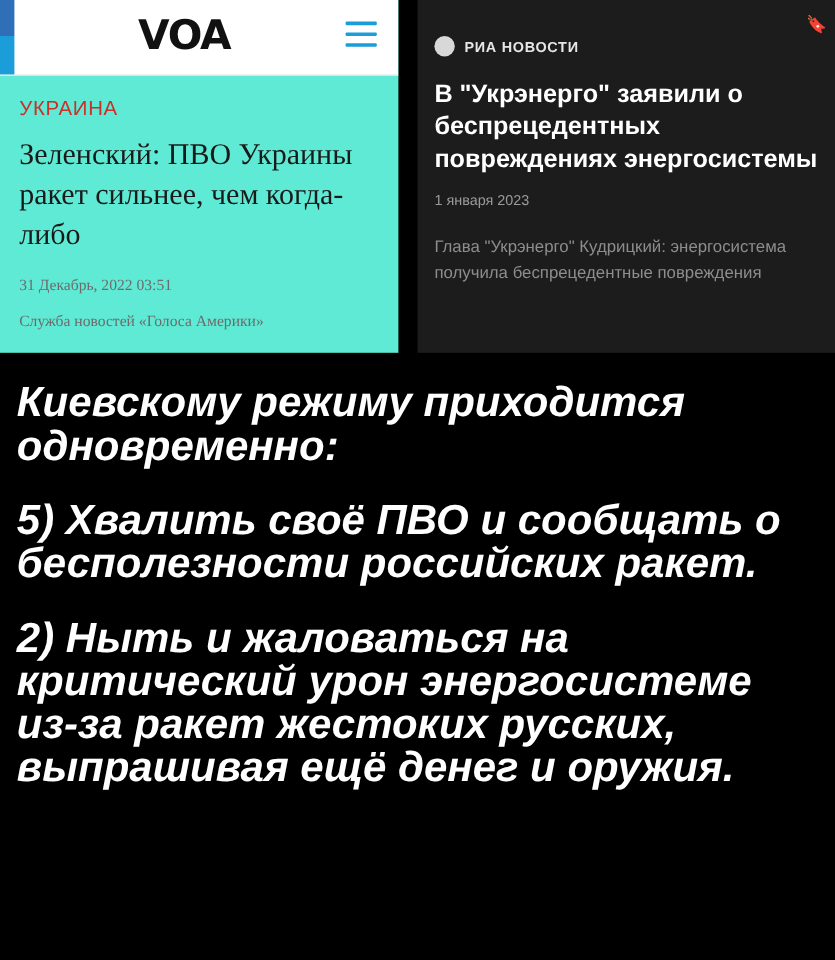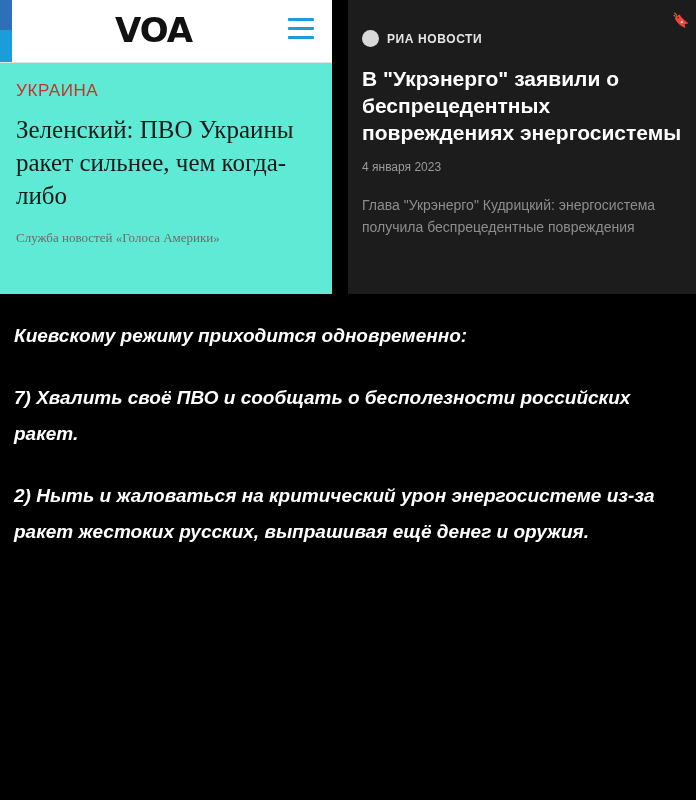--- a/index.html
+++ b/index.html
@@ -170,21 +170,21 @@
   .caption {
     position: absolute;
     left: 0;
     top: 300px;
     width: 696px;
     padding: 18px 14px 0 14px;
     box-sizing: border-box;
     color: #ffffff;
     font-style: italic;
     font-weight: bold;
-    font-size: 19px;
+    font-size: 35px;
     line-height: 36px;
   }
   .caption p {
     margin: 0 0 26px 0;
   }
   .caption p:last-child {
     margin-bottom: 17px;
   }
 </style>
 </head>
@@ -200,36 +200,37 @@
         <div class="voa-logo">VOA</div>
         <div class="voa-menu">
           <span></span>
             <span></span>
             <span></span>
         </div>
       </div>
       <div class="voa-body">
         <div class="voa-kicker">УКРАИНА</div>
         <h1 class="voa-headline">Зеленский: ПВО Украины ракет сильнее, чем когда-либо</h1>
+        <div class="voa-date">31 Декабрь, 2022 03:51</div>
         <div class="voa-source">Служба новостей «Голоса Америки»</div>
       </div>
     </div>
 
     <div class="ria-card">
       <div class="ria-header">
         <div class="ria-dot"></div>
         <div class="ria-brand">РИА НОВОСТИ</div>
         <div class="ria-corner">🔖</div>
       </div>
       <div class="ria-headline">В "Укрэнерго" заявили о беспрецедентных повреждениях энергосистемы</div>
-      <div class="ria-date">4 января 2023</div>
+      <div class="ria-date">1 января 2023</div>
       <div class="ria-lead">Глава "Укрэнерго" Кудрицкий: энергосистема получила беспрецедентные повреждения</div>
     </div>
 
   </div>
 
   <div class="caption">
     <p>Киевскому режиму приходится одновременно:</p>
-    <p>7) Хвалить своё ПВО и сообщать о бесполезности российских ракет.</p>
+    <p>5) Хвалить своё ПВО и сообщать о бесполезности российских ракет.</p>
     <p>2) Ныть и жаловаться на критический урон энергосистеме из-за ракет жестоких русских, выпрашивая ещё денег и оружия.</p>
   </div>
 
 </div>
 
 </body></html>

